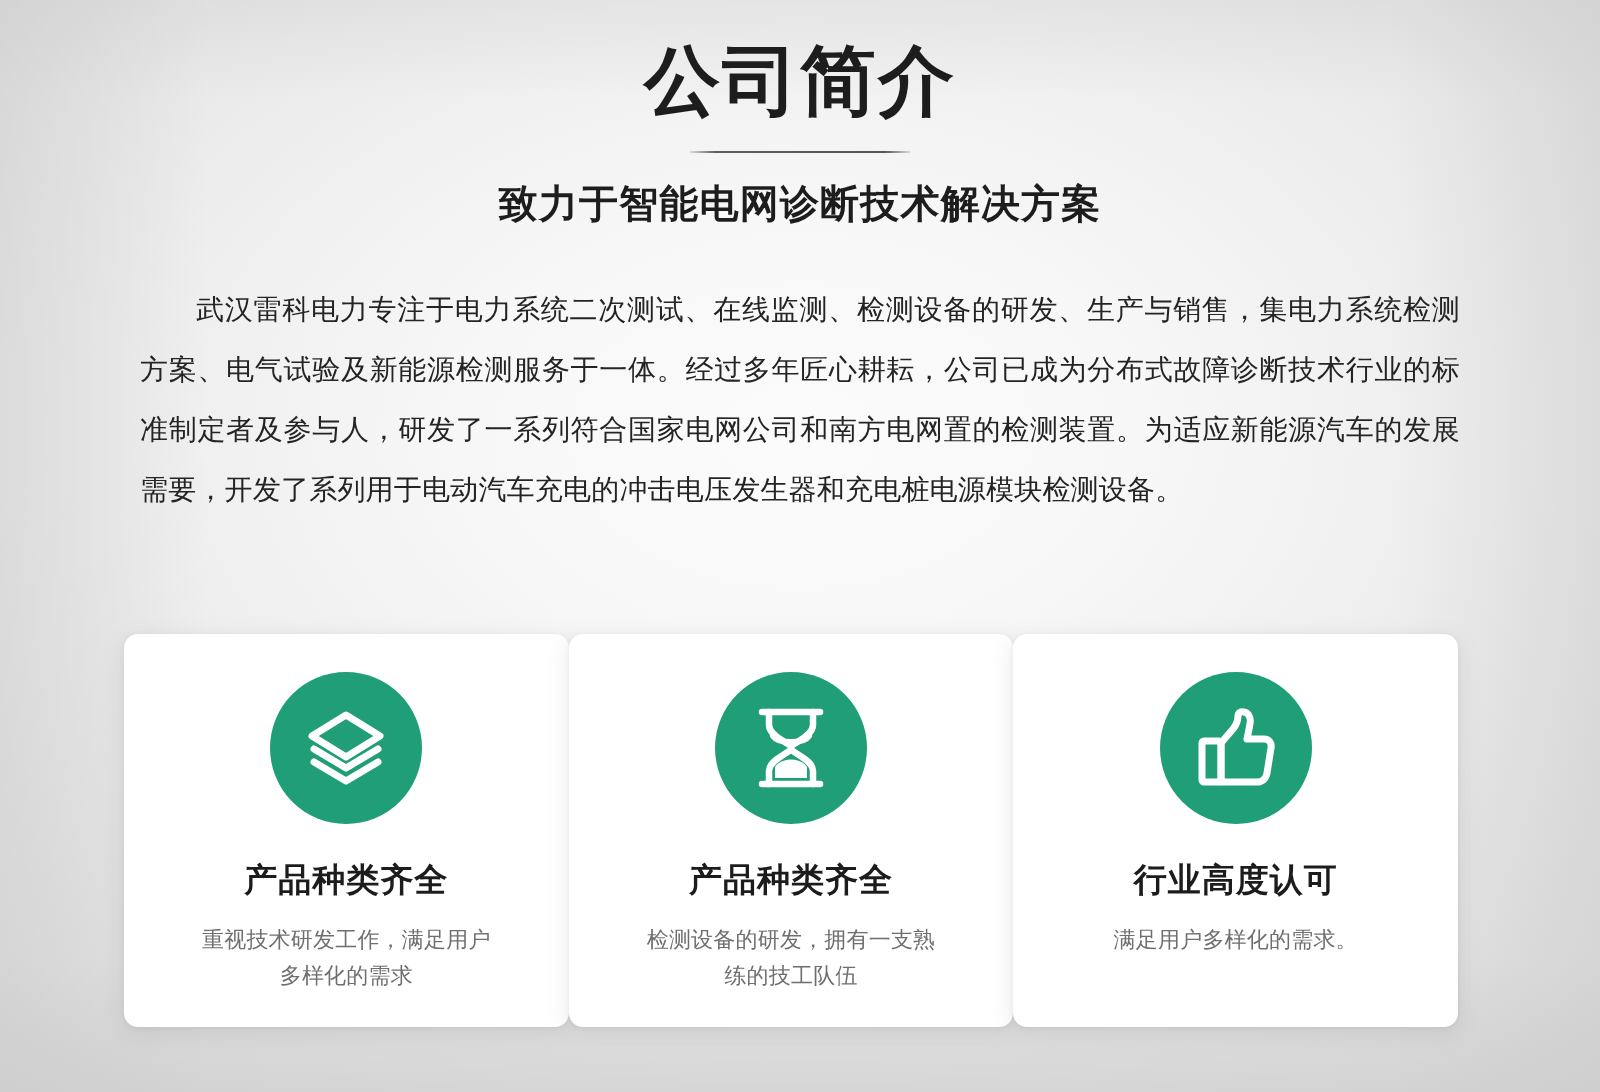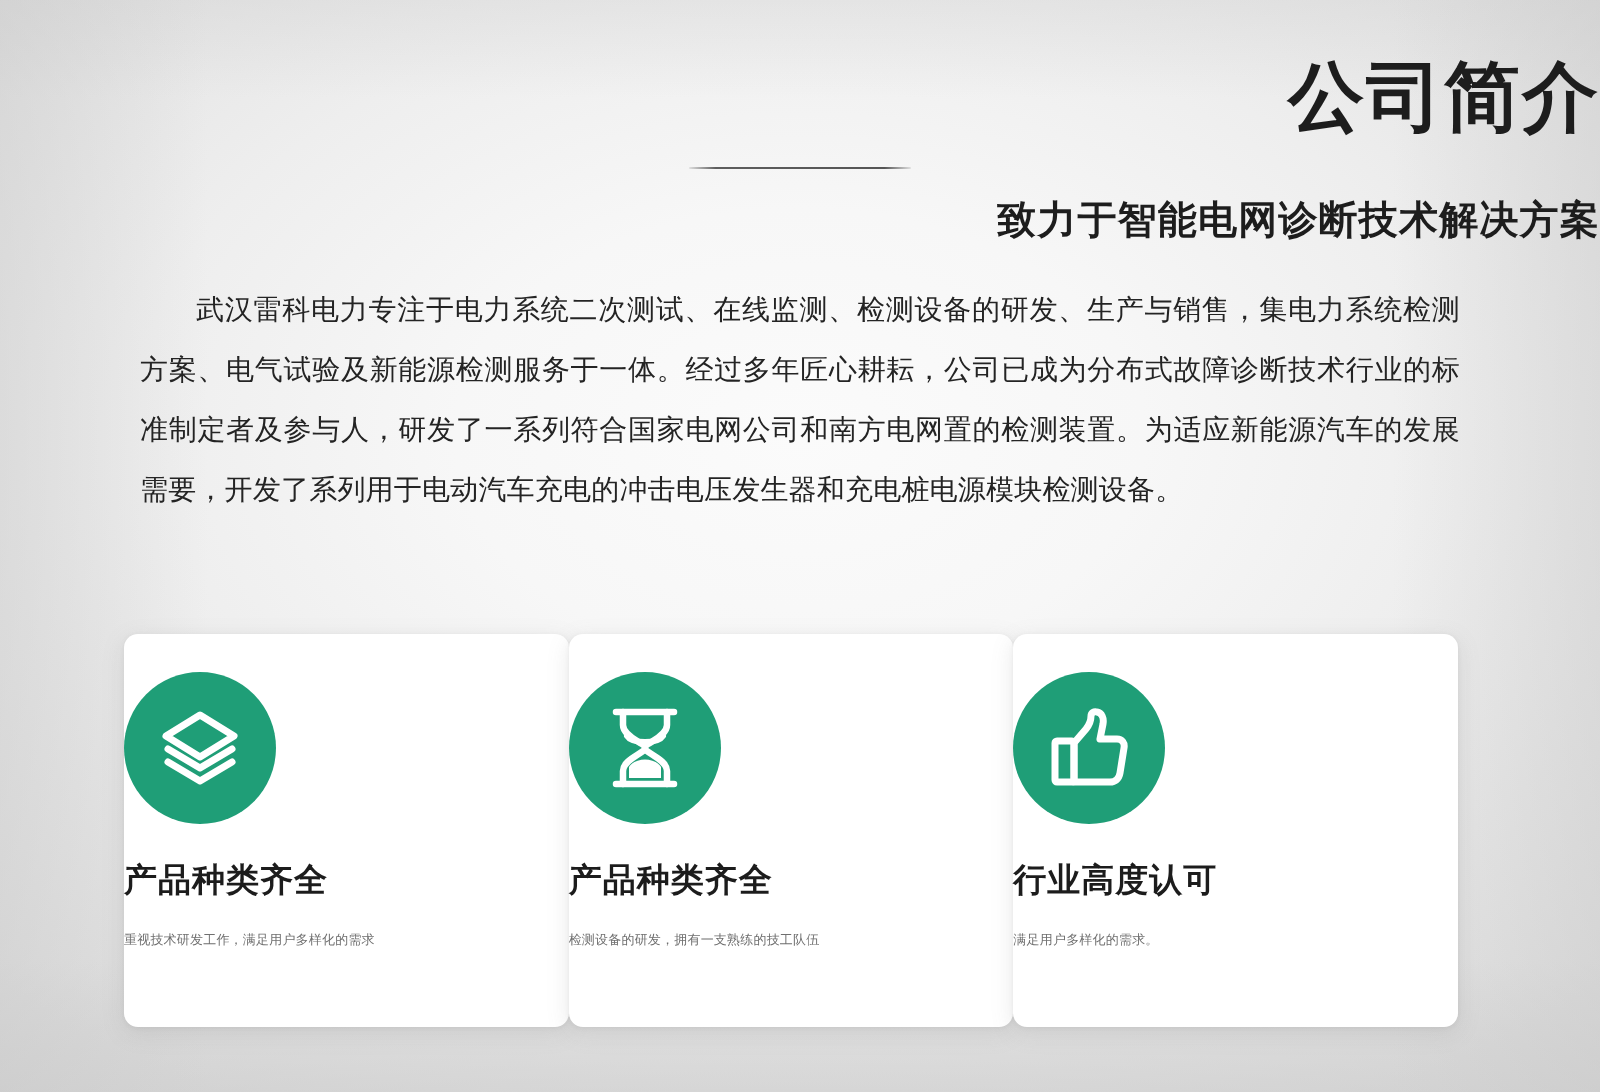--- a/index.html
+++ b/index.html
@@ -38,23 +38,23 @@
     pointer-events: none;
     background:
       linear-gradient(to right, rgba(200,200,200,0.42) 0%, rgba(200,200,200,0) 13%, rgba(200,200,200,0) 87%, rgba(200,200,200,0.42) 100%),
       linear-gradient(to bottom, rgba(205,205,205,0.30) 0%, rgba(205,205,205,0) 9%, rgba(205,205,205,0) 88%, rgba(198,198,198,0.45) 100%);
   }
 
   
   .header {
     position: absolute;
     left: 0;
-    top: 16px;
+    top: 0;
     width: 1600px;
-    text-align: right;
+    text-align: center;
   }
 
   .page-title {
     margin: 0;
     padding-top: 43px;
     font-size: 76px;
     line-height: 1.0;
     font-weight: 700;
     letter-spacing: 2px;
     color: #1d1d1d;
@@ -104,21 +104,21 @@
 
   .card {
     width: 452px;
     height: 393px;
     box-sizing: border-box;
     background: #ffffff;
     border-radius: 14px;
     box-shadow: 0 6px 22px rgba(120,120,120,0.17), 0 1px 4px rgba(120,120,120,0.10);
     display: flex;
     flex-direction: column;
-    align-items: flex-start;
+    align-items: center;
     padding-top: 38px;
   }
 
   .icon-circle {
     width: 152px;
     height: 152px;
     border-radius: 50%;
     background: #1f9e77;
     display: flex;
     align-items: center;
@@ -134,21 +134,21 @@
     margin: 38px 0 0 0;
     font-size: 33px;
     font-weight: 700;
     color: #1c1c1c;
     letter-spacing: 1px;
     line-height: 1.1;
   }
 
   .card-desc {
     margin: 24px 0 0 0;
-    font-size: 13px;
+    font-size: 22px;
     line-height: 36px;
     color: #6f6f6f;
     text-align: center;
     max-width: 310px;
     letter-spacing: 0.2px;
   }
 </style>
 </head>
 <body>
 

